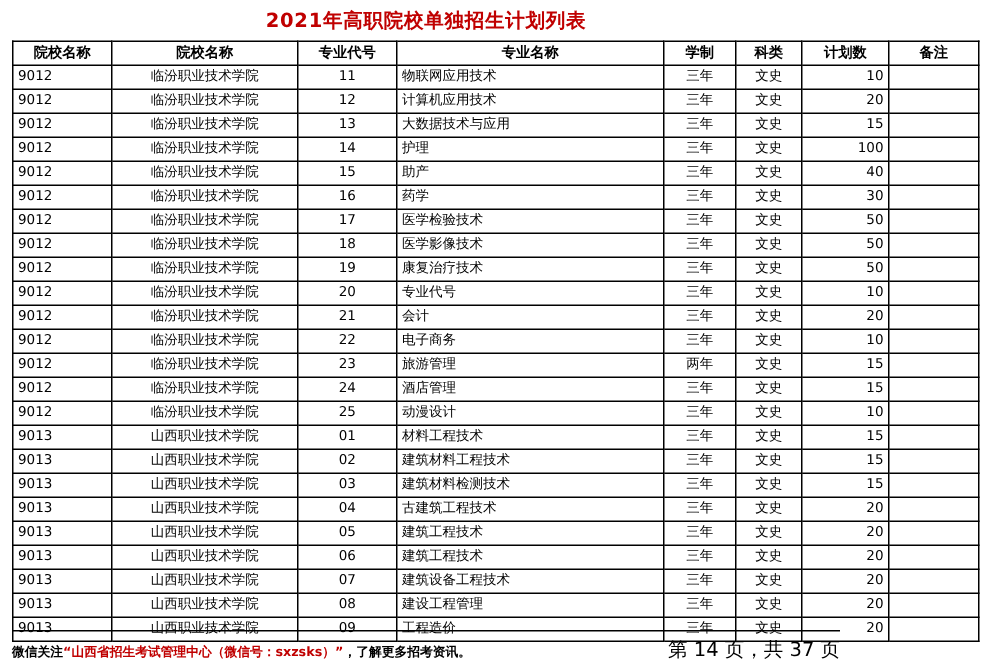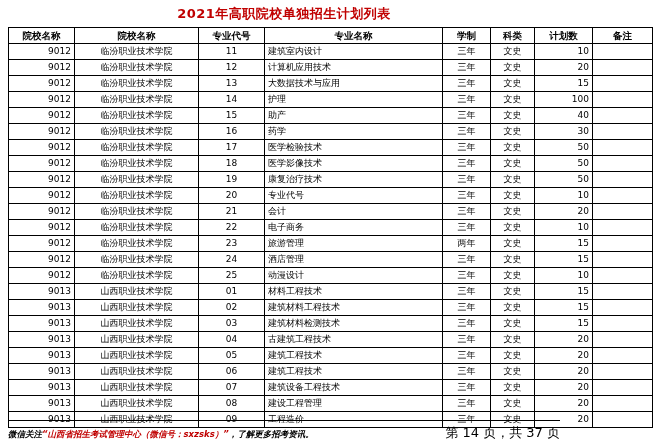--- a/index.html
+++ b/index.html
@@ -43,21 +43,21 @@
     box-sizing: border-box;
     overflow: hidden;
     white-space: nowrap;
   }
   table.plan thead th {
     font-weight: bold;
     text-align: center;
     font-size: 9.5px;
     background: #ffffff;
   }
-  .c-code   { width: 66px;  text-align: right; }
+  .c-code   { width: 66px;  text-align: left; }
   .c-school { width: 124px; text-align: center; }
   .c-mcode  { width: 66px;  text-align: center; }
   .c-mname  { width: 178px; text-align: left; padding-left: 6px; }
   .c-len    { width: 48px;  text-align: center; }
   .c-type   { width: 44px;  text-align: center; }
   .c-num    { width: 58px;  text-align: right; padding-right: 8px; }
   .c-note   { width: 60px;  text-align: center; }
   thead .c-num { text-align: center; padding-right: 3px; }
   .footer {
     position: absolute;
@@ -66,21 +66,20 @@
     bottom: 5px;
     border-top: 1px solid #000000;
     padding-top: 3px;
     display: flex;
     justify-content: space-between;
     align-items: baseline;
     font-size: 8.5px;
   }
   .footer .left {
     font-weight: bold;
-    font-style: italic;
   }
   .footer .left .wx {
     color: #000000;
   }
   .footer .left .red {
     color: #c00000;
   }
   .footer .right {
     font-size: 13px;
   }
@@ -103,21 +102,21 @@
         <th class="c-type">科类</th>
         <th class="c-num">计划数</th>
         <th class="c-note">备注</th>
       </tr>
     </thead>
     <tbody id="plan-body">
         <tr>
           <td class="c-code">9012</td>
           <td class="c-school">临汾职业技术学院</td>
           <td class="c-mcode">11</td>
-          <td class="c-mname">建筑室内设计</td>
+          <td class="c-mname">物联网应用技术</td>
           <td class="c-len">三年</td>
           <td class="c-type">文史</td>
           <td class="c-num">10</td>
           <td class="c-note"></td>
         </tr>
         <tr>
           <td class="c-code">9012</td>
           <td class="c-school">临汾职业技术学院</td>
           <td class="c-mcode">12</td>
           <td class="c-mname">计算机应用技术</td>

